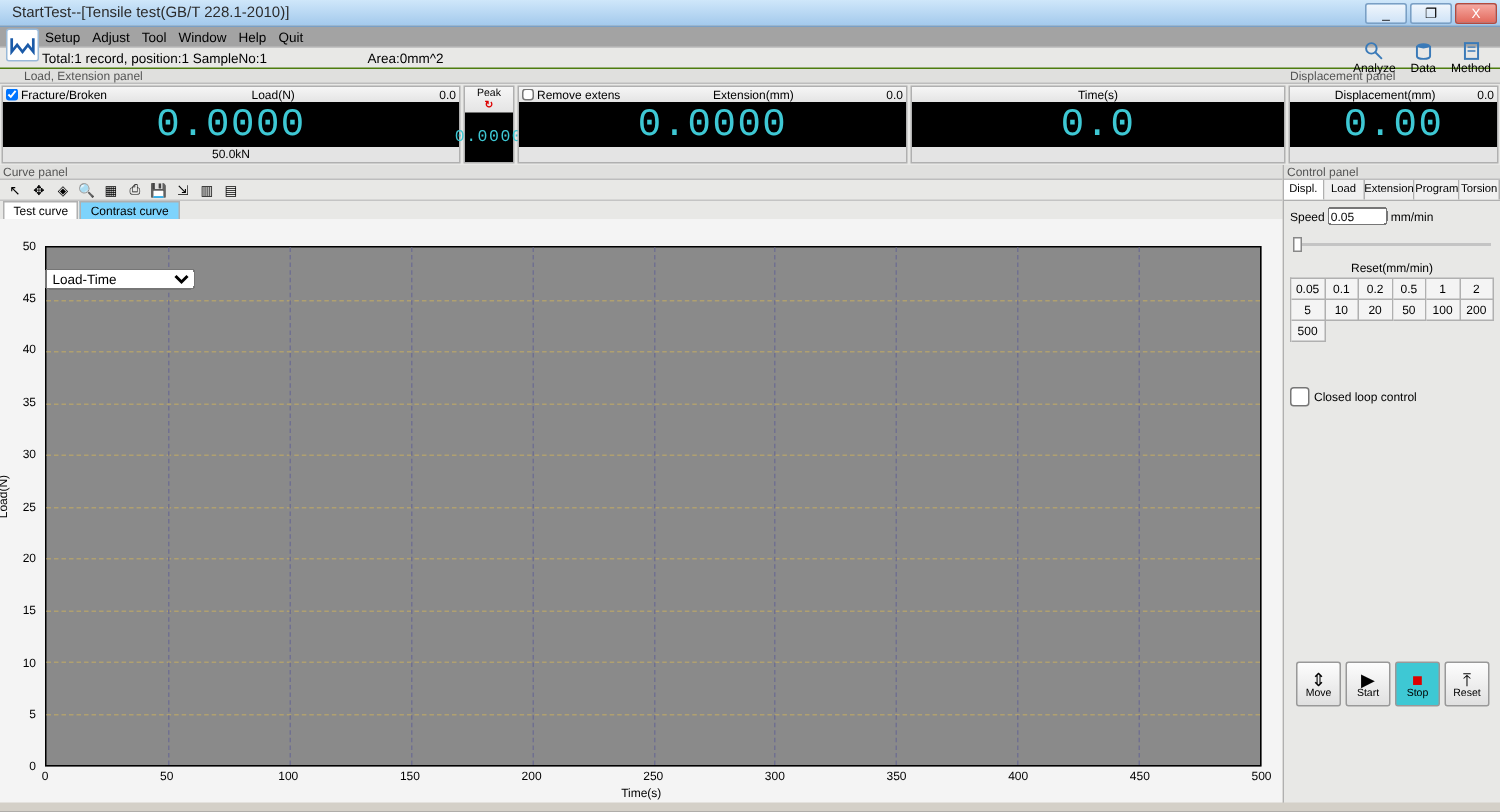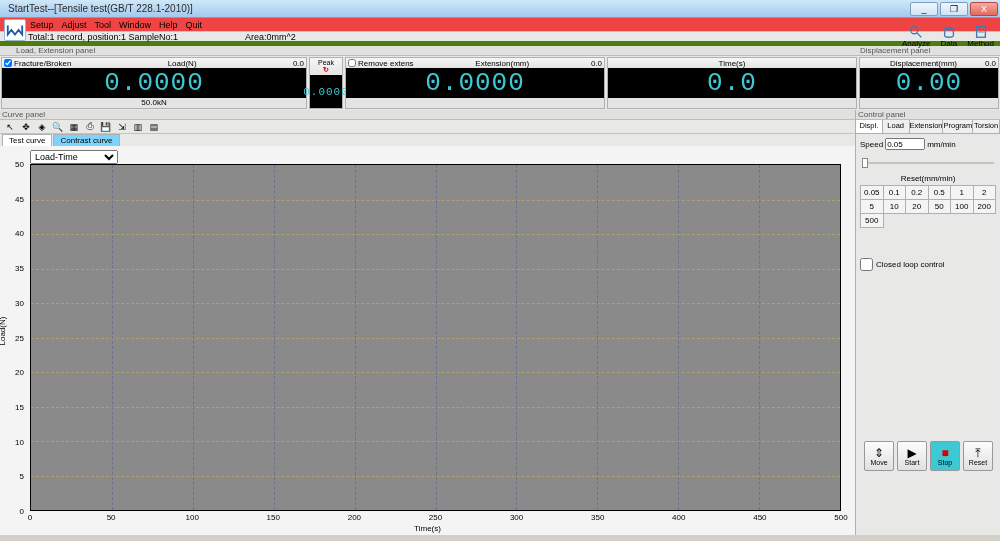--- a/index.html
+++ b/index.html
@@ -43,38 +43,38 @@
 }
 .titlebar .winbtn.close {
   background: linear-gradient(to bottom, #f6a8a0, #e26a5d);
   color: #fff;
   border-color: #b54a3d;
 }
 
 
 .menubar {
   height: 14px;
-  background: #ef4444;
+  background: #a3a3a3;
   display: flex;
   align-items: center;
   padding-left: 4px;
   gap: 8px;
   border-bottom: 1px solid #c4c4c4;
 }
 .menubar span { cursor: pointer; font-size: 9px; }
 
 
 .statusrow {
   height: 14px;
   background: #e8e8e6;
   padding-left: 28px;
   display: flex;
   align-items: center;
   font-size: 9px;
-  border-bottom: 5px solid #4d7c0f;
+  border-bottom: 1px solid #4d7c0f;
   position: relative;
 }
 .statusrow .area { position: absolute; left: 245px; }
 .statusrow .righticons {
   position: absolute;
   right: 6px;
   display: flex;
   gap: 10px;
 }
 .righticons .ic {
@@ -221,22 +221,23 @@
   padding: 2px;
 }
 .curvewrap .dropdown {
   position: absolute;
   left: 30px;
   top: 4px;
   z-index: 3;
 }
 .curvewrap .dropdown select {
   font-size: 9px;
-  width: 88px;
-  height: 14px;
+  width: 100px;
+  height: 14px;
+  margin-top: 29px;
 }
 .charttitle {
   position: absolute;
   top: 4px;
   left: 0;
   right: 0;
   text-align: center;
   font-size: 9px;
 }
 .plot {

